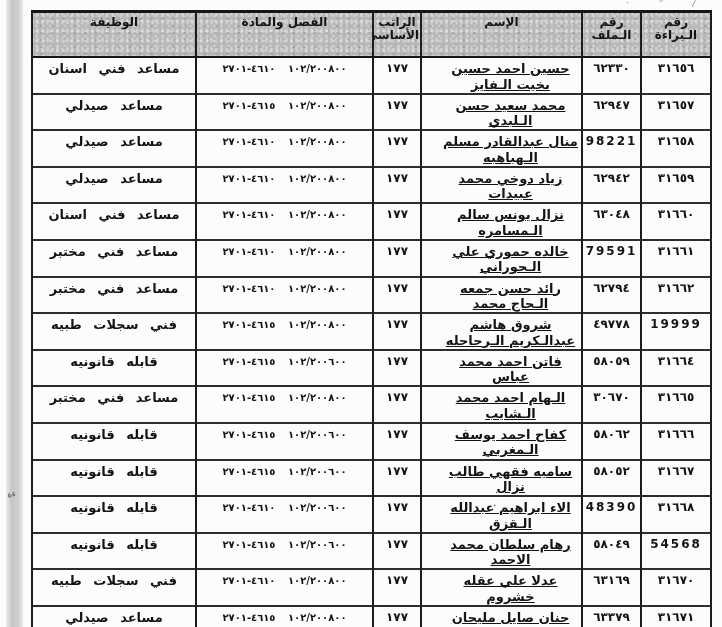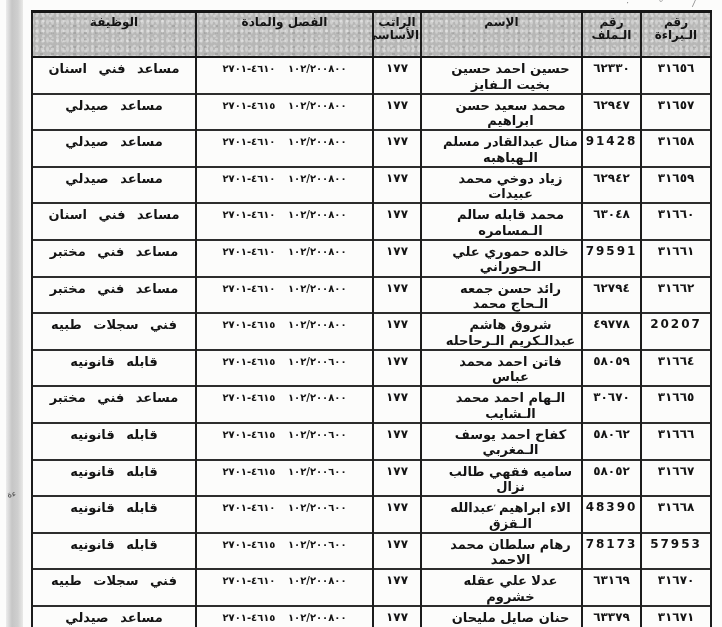--- a/index.html
+++ b/index.html
@@ -82,21 +82,21 @@
   td.code{
     direction:ltr;
     letter-spacing:.5px;word-spacing:9px;
     font-size:10px;
     white-space:nowrap;
   }
   td.job{
     word-spacing:7px;letter-spacing:.5px;
   }
   td.name{
-    padding-left:19px;padding-right:1px;
+    padding-left:19px;padding-right:1px;text-decoration:underline;
   }
 </style>
 </head>
 <body>
 
 <div class="page">
 
   <div class="scan-band"></div>
 
   <div class="pencil-marks">· ° /</div>
@@ -132,45 +132,45 @@
       <td class="num">٣١٦٥٦</td>
       <td class="num">٦٢٣٣٠</td>
       <td class="name">حسين احمد حسين بخيت الـفايز</td>
       <td class="num">١٧٧</td>
       <td class="code">١٠٢/٢٠٠٨٠٠ ٤٦١٠-٢٧٠١</td>
       <td class="job">مساعد فني اسنان</td>
     </tr>
         <tr>
       <td class="num">٣١٦٥٧</td>
       <td class="num">٦٢٩٤٧</td>
-      <td class="name">محمد سعيد حسن ابراهيم</td>
+      <td class="name">محمد سعيد حسن الـلبدي</td>
       <td class="num">١٧٧</td>
       <td class="code">١٠٢/٢٠٠٨٠٠ ٤٦١٥-٢٧٠١</td>
       <td class="job">مساعد صيدلي</td>
     </tr>
         <tr>
       <td class="num">٣١٦٥٨</td>
-      <td class="num">91428</td>
+      <td class="num">98221</td>
       <td class="name">منال عبدالقادر مسلم الـهباهبه</td>
       <td class="num">١٧٧</td>
       <td class="code">١٠٢/٢٠٠٨٠٠ ٤٦١٠-٢٧٠١</td>
       <td class="job">مساعد صيدلي</td>
     </tr>
         <tr>
       <td class="num">٣١٦٥٩</td>
       <td class="num">٦٢٩٤٢</td>
       <td class="name">زياد دوخي محمد عبيدات</td>
       <td class="num">١٧٧</td>
       <td class="code">١٠٢/٢٠٠٨٠٠ ٤٦١٠-٢٧٠١</td>
       <td class="job">مساعد صيدلي</td>
     </tr>
         <tr>
       <td class="num">٣١٦٦٠</td>
       <td class="num">٦٣٠٤٨</td>
-      <td class="name">محمد قابله سالم الـمسامره</td>
+      <td class="name">نزال يونس سالم الـمسامره</td>
       <td class="num">١٧٧</td>
       <td class="code">١٠٢/٢٠٠٨٠٠ ٤٦١٠-٢٧٠١</td>
       <td class="job">مساعد فني اسنان</td>
     </tr>
         <tr>
       <td class="num">٣١٦٦١</td>
       <td class="num">79591</td>
       <td class="name">خالده حموري علي الـحوراني</td>
       <td class="num">١٧٧</td>
       <td class="code">١٠٢/٢٠٠٨٠٠ ٤٦١٠-٢٧٠١</td>
@@ -178,21 +178,21 @@
     </tr>
         <tr>
       <td class="num">٣١٦٦٢</td>
       <td class="num">٦٢٧٩٤</td>
       <td class="name">رائد حسن جمعه الـحاج محمد</td>
       <td class="num">١٧٧</td>
       <td class="code">١٠٢/٢٠٠٨٠٠ ٤٦١٠-٢٧٠١</td>
       <td class="job">مساعد فني مختبر</td>
     </tr>
         <tr>
-      <td class="num">20207</td>
+      <td class="num">19999</td>
       <td class="num">٤٩٧٧٨</td>
       <td class="name">شروق هاشم عبدالـكريم الـرحاحله</td>
       <td class="num">١٧٧</td>
       <td class="code">١٠٢/٢٠٠٨٠٠ ٤٦١٥-٢٧٠١</td>
       <td class="job">فني سجلات طبيه</td>
     </tr>
         <tr>
       <td class="num">٣١٦٦٤</td>
       <td class="num">٥٨٠٥٩</td>
       <td class="name">فاتن احمد محمد عباس</td>
@@ -226,22 +226,22 @@
     </tr>
         <tr>
       <td class="num">٣١٦٦٨</td>
       <td class="num">48390</td>
       <td class="name">الاء ابراهيم عبدالله الـقزق</td>
       <td class="num">١٧٧</td>
       <td class="code">١٠٢/٢٠٠٦٠٠ ٤٦١٠-٢٧٠١</td>
       <td class="job">قابله قانونيه</td>
     </tr>
         <tr>
-      <td class="num">57953</td>
-      <td class="num">78173</td>
+      <td class="num">54568</td>
+      <td class="num">٥٨٠٤٩</td>
       <td class="name">رهام سلطان محمد الاحمد</td>
       <td class="num">١٧٧</td>
       <td class="code">١٠٢/٢٠٠٦٠٠ ٤٦١٥-٢٧٠١</td>
       <td class="job">قابله قانونيه</td>
     </tr>
         <tr>
       <td class="num">٣١٦٧٠</td>
       <td class="num">٦٣١٦٩</td>
       <td class="name">عدلا علي عقله خشروم</td>
       <td class="num">١٧٧</td>

